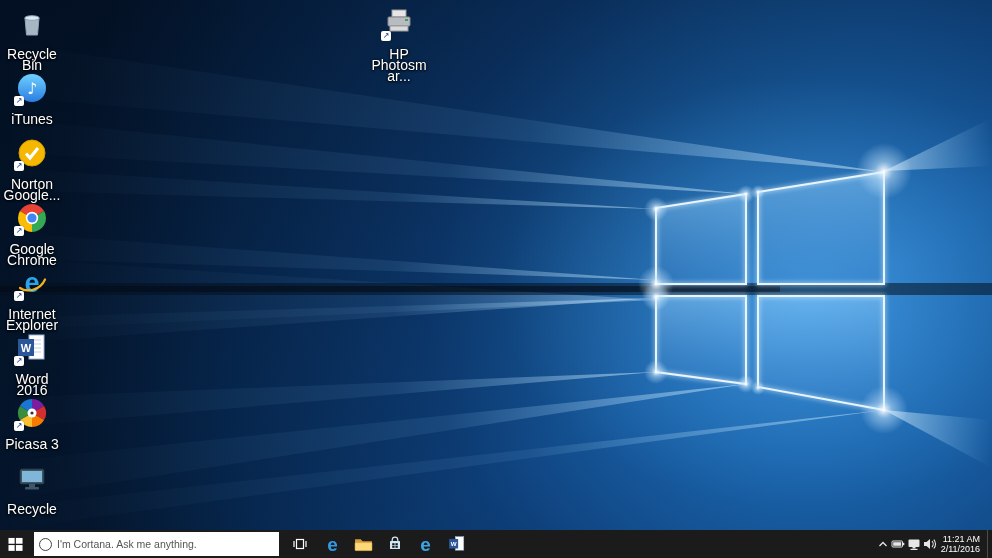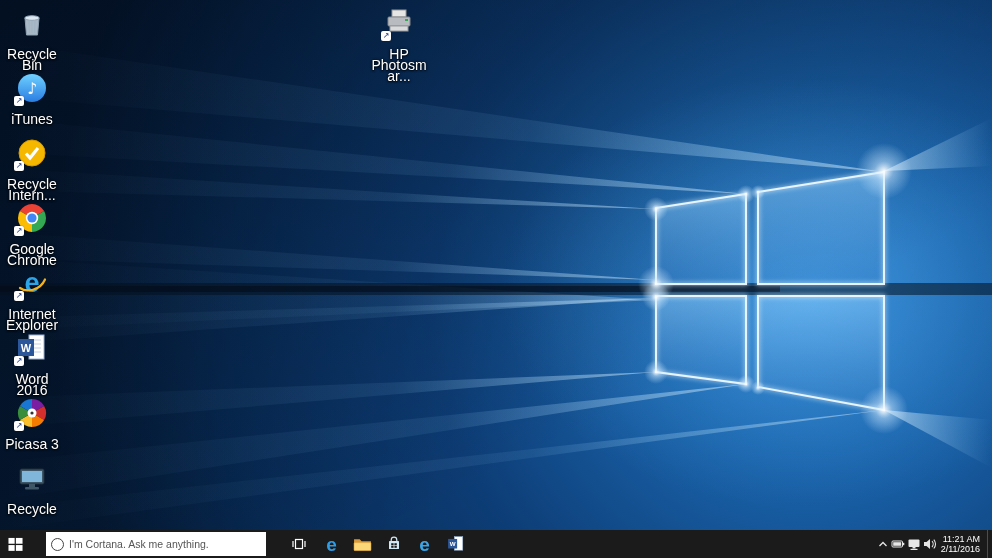--- a/index.html
+++ b/index.html
@@ -20,21 +20,21 @@
   .sc-arrow { position:absolute; left:-2px; bottom:-2px; width:10px; height:10px; background:#fff;
               border-radius:2px; font-size:8px; line-height:10px; text-align:center; color:#1d3b8b;
               box-shadow:0 0 1px rgba(0,0,0,.7); }
   .hp-pos { position:absolute; left:369px; top:5px; }
 
   
   .taskbar { position:absolute; left:0; bottom:0; width:992px; height:28px; background:#1b1b1b;
              display:flex; align-items:stretch; z-index:5; }
   .tb-btn { display:flex; align-items:center; justify-content:center; cursor:pointer; flex:none; }
   .start { width:30px; }
-  .searchbox { width:220px; margin:2px 16px; background:#fff; display:flex; align-items:center;
+  .searchbox { width:245px; margin:2px 4px; background:#fff; display:flex; align-items:center;
                padding:0 5px; gap:5px; flex:none; }
   .cortana-ring { width:13px; height:13px; border:1.6px solid #444; border-radius:50%; flex:none; }
   .searchbox input { border:0; outline:0; width:100%; font-size:10.5px; font-family:inherit;
                      color:#333; background:transparent; }
   .searchbox input::placeholder { color:#555; opacity:1; }
   .taskview { width:34px; }
   .app { width:31px; }
   .e-letter { font-size:19px; font-weight:bold; line-height:1; }
   .edge-c { color:#2f9ce6; }
   .ie-c { color:#3aa6e8; }
@@ -169,21 +169,21 @@
     </div>
 
     <div class="dicon">
       <div class="art">
         <svg viewBox="0 0 32 32" width="32" height="32">
           <circle cx="16" cy="16" r="13" fill="#f5b700" stroke="#d89c00"></circle>
           <path d="M10 16.5 L14 21 L22 11" stroke="#fff" stroke-width="3.2" fill="none"></path>
         </svg>
         <span class="sc-arrow">↗</span>
       </div>
-      <div class="dlabel">Recycle Intern...</div>
+      <div class="dlabel">Norton Google...</div>
     </div>
 
     <div class="dicon">
       <div class="art">
         <svg viewBox="0 0 32 32" width="32" height="32">
           <path d="M16,16 L3.88,9 A14,14 0 0 1 28.12,9 Z" fill="#ea4335"></path>
           <path d="M16,16 L28.12,9 A14,14 0 0 1 16,30 Z" fill="#34a853"></path>
           <path d="M16,16 L16,30 A14,14 0 0 1 3.88,9 Z" fill="#fbbc05"></path>
           <circle cx="16" cy="16" r="6.2" fill="#fff"></circle>
           <circle cx="16" cy="16" r="4.6" fill="#4285f4"></circle>

